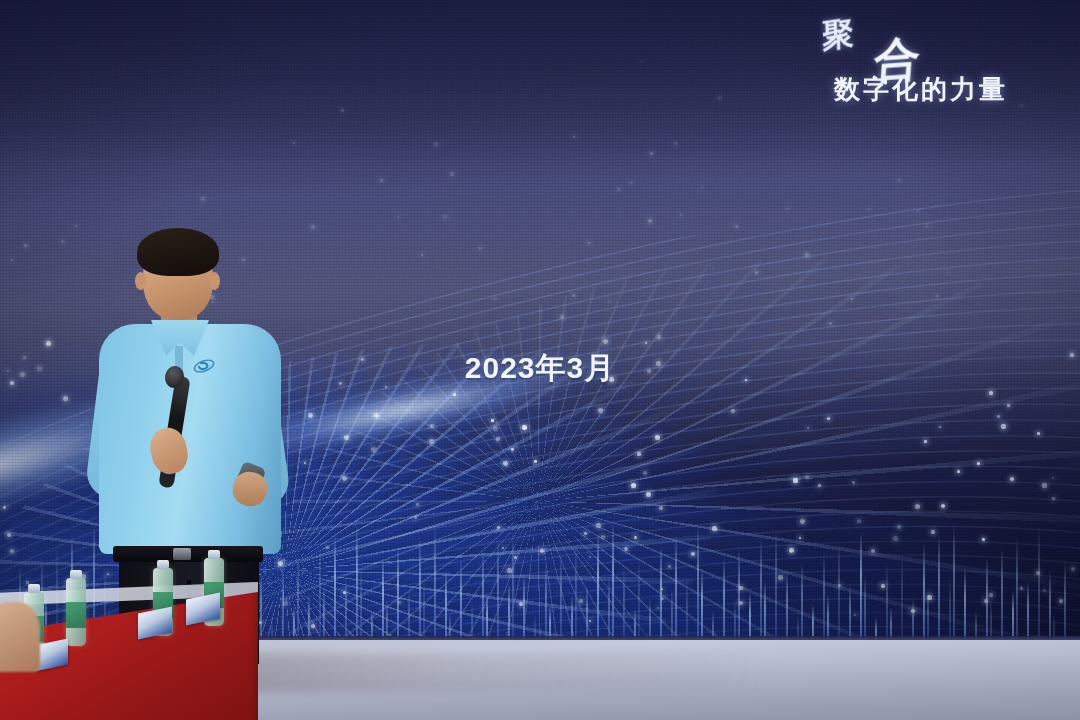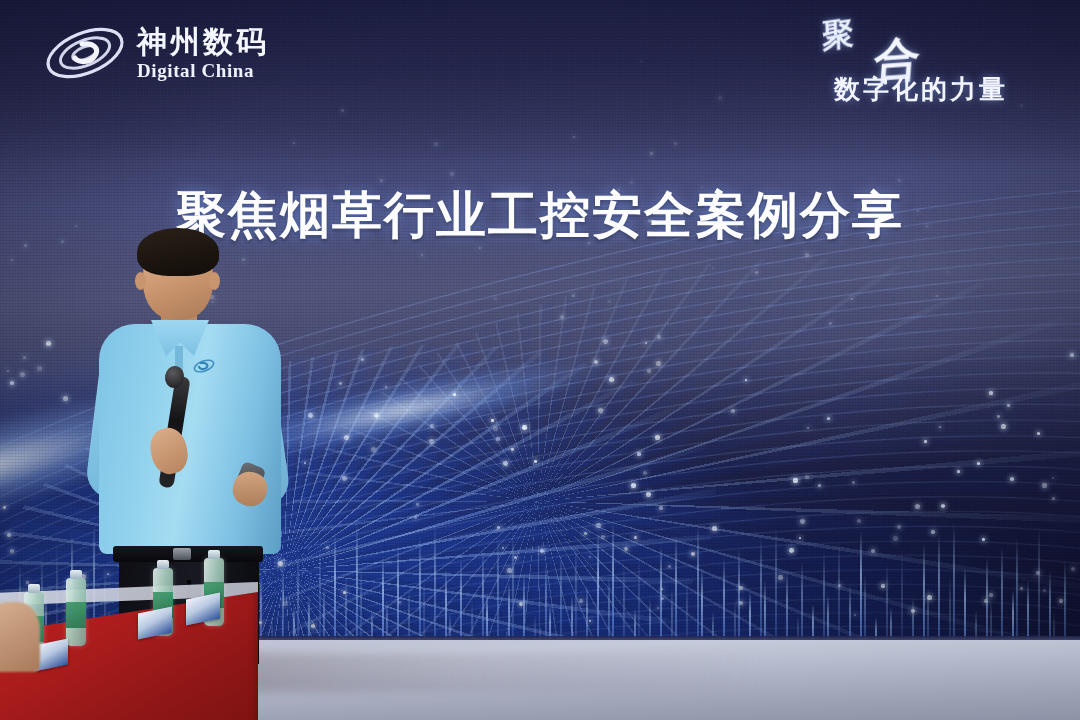--- a/index.html
+++ b/index.html
@@ -545,38 +545,22 @@
         <div class="dot" style="left:429px;top:439px;width:4.9px;height:4.9px;opacity:0.54;"></div>
         <div class="dot" style="left:497px;top:526px;width:3.1px;height:3.1px;opacity:0.68;"></div>
         <div class="dot" style="left:111px;top:538px;width:3.1px;height:3.1px;opacity:0.79;"></div>
         <div class="dot" style="left:656px;top:361px;width:5.3px;height:5.3px;opacity:0.51;"></div>
       </div>
     <div class="led-topdark"></div>
     <div class="led-vignette"></div>
     <div class="led-pixelgrid"></div>
   </div>
 
-  <div class="slide-title">聚焦烟草行业工控安全案例分享</div>
-
-  <div class="logo-dc">
-    <div class="mark">
-      <svg viewBox="0 0 86 62" width="86" height="62">
-        <g fill="none" stroke="#e6ebff" stroke-linecap="round">
-          <ellipse cx="43" cy="31" rx="39" ry="20" transform="rotate(-22 43 31)" stroke-width="3.2" opacity=".95"></ellipse>
-          <ellipse cx="43" cy="31" rx="26" ry="12.5" transform="rotate(-22 43 31)" stroke-width="3" opacity=".9"></ellipse>
-          <ellipse cx="43" cy="31" rx="13" ry="6" transform="rotate(-22 43 31)" stroke-width="3" opacity=".85"></ellipse>
-        </g>
-        <path d="M40 22 C53 20 58 28 52 35 C47 41 37 41 33 36" fill="none" stroke="#f2f5ff" stroke-width="5" stroke-linecap="round"></path>
-      </svg>
-    </div>
-    <div class="txt">
-      <div class="cn">神州数码</div>
-      <div class="en">Digital China</div>
-    </div>
-  </div>
+  <div class="slide-date">2023年3月</div>
+
 
   <div class="logo-slogan">
     <div class="ju">聚</div>
     <div class="he">合</div>
     <div class="sub">数字化的力量</div>
   </div>
 
   <div class="floor-edge"></div>
   <div class="floor"></div>
   <div class="floor-shadow"></div>

